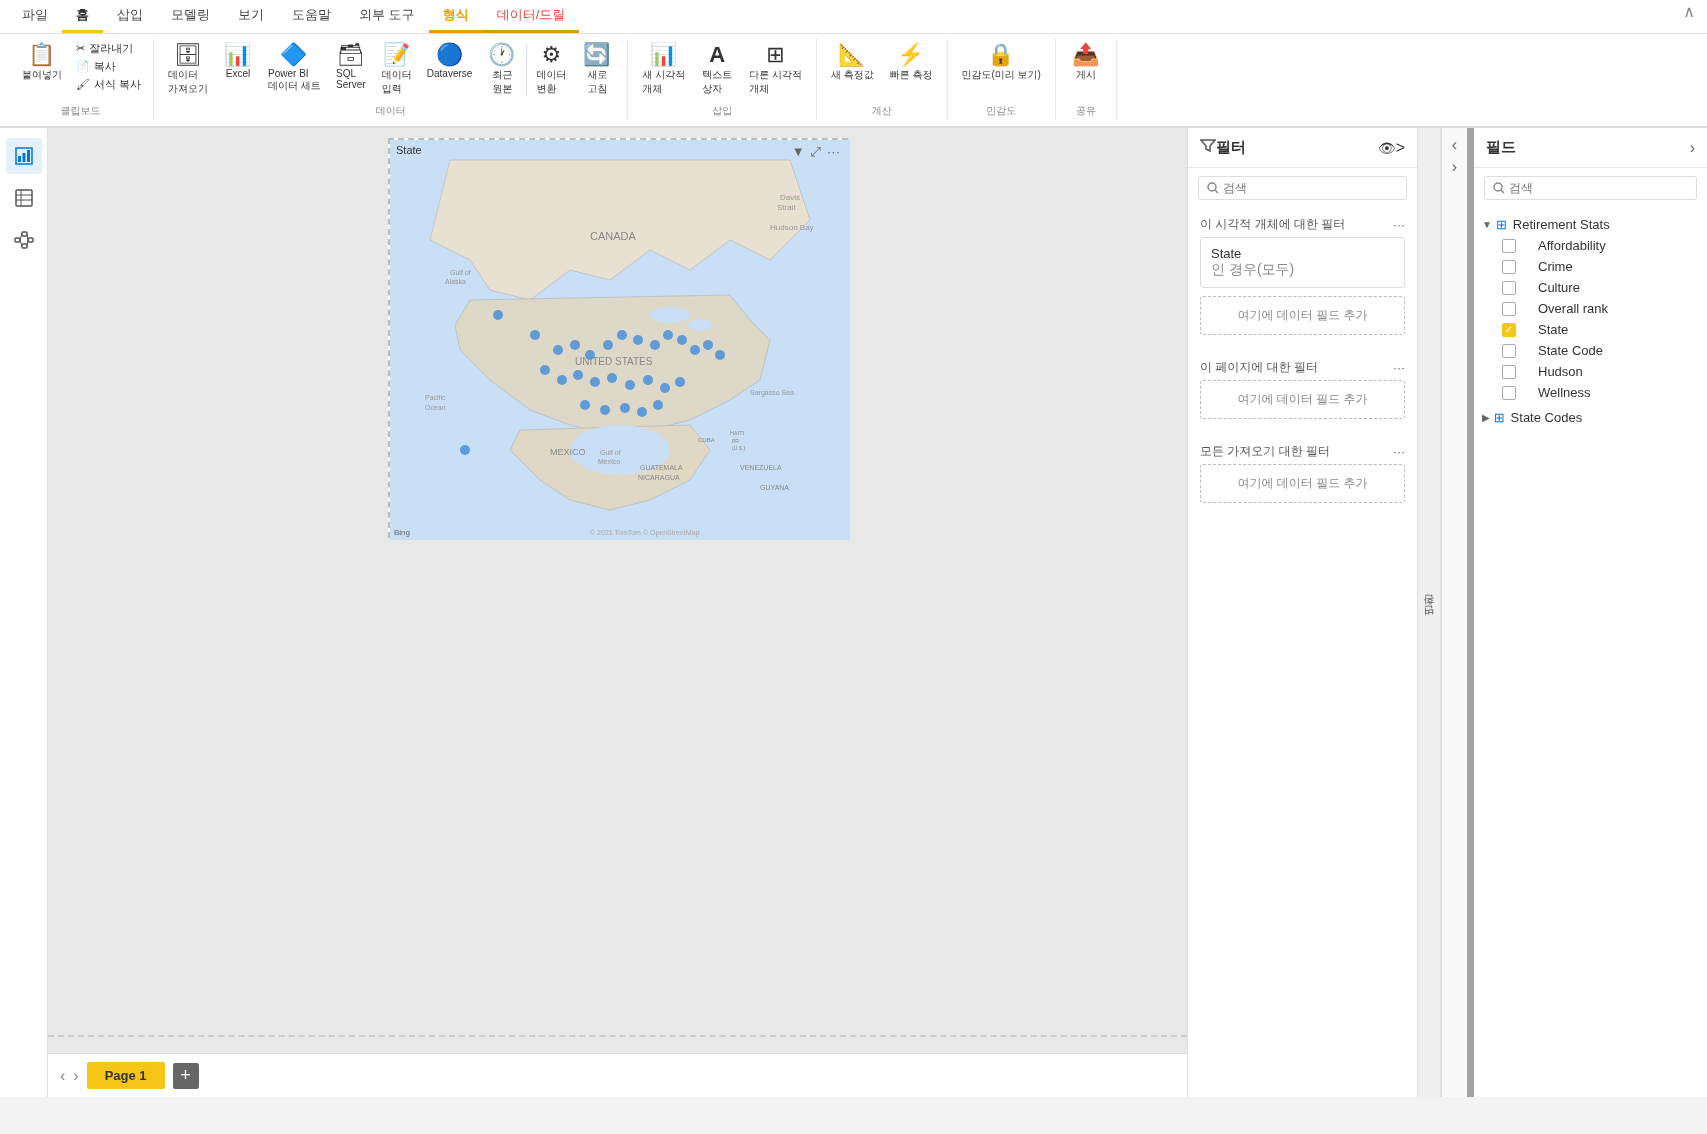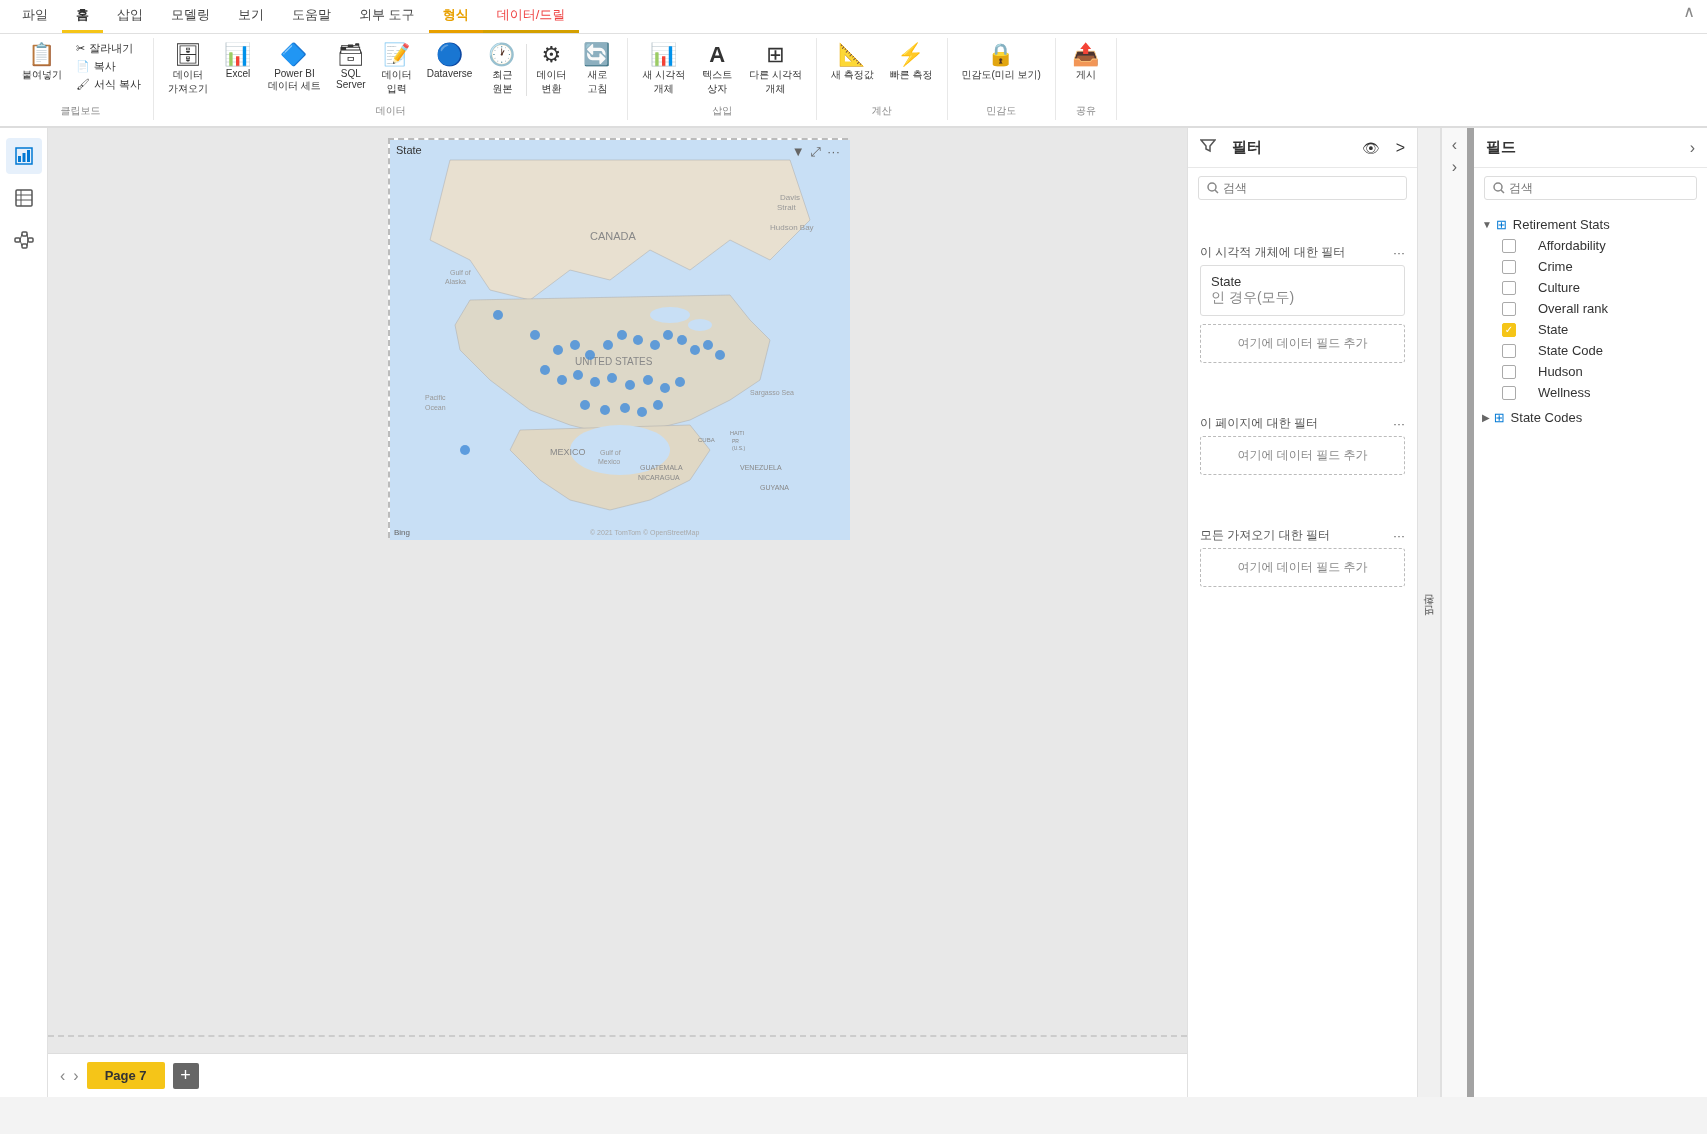--- a/index.html
+++ b/index.html
@@ -11,47 +11,47 @@
     .ribbon-tab { padding: 6px 14px; cursor: pointer; font-size: 13px; color: #444; border-bottom: 3px solid transparent; }
     .ribbon-tab.active-home { color: #333; border-bottom: 3px solid #f5c518; font-weight: 600; }
     .ribbon-tab.active-format { color: #e8a000; border-bottom: 3px solid #e8a000; font-weight: 600; }
     .ribbon-tab.active-data { color: #ef4444; border-bottom: 3px solid #d4a000; font-weight: 400; }
     .ribbon-content { background: #fff; padding: 4px 8px 6px; display: flex; align-items: stretch; gap: 0; border-bottom: 1px solid #ddd; min-height: 90px; }
     .ribbon-group { display: flex; flex-direction: column; align-items: center; border-right: 1px solid #e8e8e8; padding: 2px 8px; min-width: fit-content; }
     .ribbon-group-label { font-size: 10px; color: #888; margin-top: auto; padding-top: 4px; white-space: nowrap; }
     .ribbon-group-items { display: flex; align-items: flex-start; gap: 4px; flex: 1; }
     .ribbon-btn { display: flex; flex-direction: column; align-items: center; cursor: pointer; padding: 4px 6px; border-radius: 3px; min-width: 44px; }
     .ribbon-btn .icon { font-size: 22px; line-height: 1; }
-    .ribbon-btn .label { font-size: 10px; color: #333; text-align: center; margin-top: 2px; white-space: nowrap; }
+    .ribbon-btn .label { font-size: 10px; color: #333; margin-top: 2px; white-space: nowrap; }
     .small-btns-col { display: flex; flex-direction: column; justify-content: center; gap: 1px; }
     .small-btn-row { display: flex; align-items: center; cursor: pointer; padding: 1px 4px; border-radius: 2px; white-space: nowrap; font-size: 11px; gap: 4px; }
     .collapse-btn { font-size: 16px; color: #888; cursor: pointer; padding: 2px 4px; align-self: flex-start; margin-left: auto; }
 
     
     .main-area { display: flex; height: calc(1134px - 165px); }
 
     
     .left-sidebar { width: 48px; background: #fff; border-right: 1px solid #e0e0e0; display: flex; flex-direction: column; align-items: center; padding-top: 10px; gap: 6px; }
     .left-icon { width: 36px; height: 36px; display: flex; align-items: center; justify-content: center; border-radius: 4px; cursor: pointer; font-size: 18px; color: #555; }
     .left-icon.active { background: #e6f0fb; color: #0078d4; }
 
     
     .canvas-area { flex: 1; background: #e8e8e8; position: relative; overflow: hidden; padding: 20px; }
 
     
     .right-panels { display: flex; height: 100%; }
 
     
     .filter-panel { width: 230px; background: #fff; border-left: 1px solid #e0e0e0; display: flex; flex-direction: column; }
-    .filter-header { display: flex; align-items: center; padding: 10px 12px; border-bottom: 1px solid #e8e8e8; gap: 16px; }
+    .filter-header { display: flex; align-items: center; padding: 10px 12px; border-bottom: 1px solid #e8e8e8; gap: 0; }
     .filter-header-title { font-size: 15px; font-weight: 600; flex: 1; }
     .filter-search { margin: 8px 10px; display: flex; align-items: center; border: 1px solid #ddd; border-radius: 3px; padding: 4px 8px; gap: 4px; }
     .filter-search input { border: none; outline: none; font-size: 12px; flex: 1; }
     .filter-section { padding: 8px 12px; }
-    .filter-section-title { font-size: 12px; color: #555; margin-bottom: 4px; font-weight: 500; display: flex; justify-content: space-between; align-items: center; margin-top: 28px; }
+    .filter-section-title { font-size: 12px; color: #555; margin-bottom: 4px; font-weight: 500; display: flex; justify-content: space-between; align-items: center; }
     .filter-item-box { border: 1px solid #ddd; border-radius: 3px; padding: 8px 10px; margin-bottom: 8px; }
     .filter-item-title { font-size: 13px; font-weight: 500; }
     .filter-item-sub { font-size: 14px; color: #888; }
     .filter-add-btn { border: 1px dashed #bbb; border-radius: 3px; padding: 10px; text-align: center; font-size: 12px; color: #888; cursor: pointer; margin-bottom: 8px; }
 
     
     .fields-panel { width: 240px; background: #fff; border-left: 7px solid #a3a3a3; display: flex; flex-direction: column; }
     .fields-header { display: flex; align-items: center; padding: 10px 12px; border-bottom: 1px solid #e8e8e8; gap: 6px; }
     .fields-header-title { font-size: 15px; font-weight: 600; flex: 1; }
     .fields-search { margin: 8px 10px; display: flex; align-items: center; border: 1px solid #ddd; border-radius: 3px; padding: 4px 8px; gap: 4px; }
@@ -327,21 +327,21 @@
         <text x="4" y="395" font-size="8" fill="#666" font-family="Arial">Bing</text>
         <text x="200" y="395" font-size="7" fill="#aaa" font-family="Arial">© 2021 TomTom © OpenStreetMap</text>
       </svg>
     </div>
 
     <div style="position:absolute; bottom:60px; left:0; right:0; border-top: 2px dashed #ccc;"></div>
 
     <div style="position:absolute; bottom:0; left:0; right:0; height:44px; background:#fff; border-top:1px solid #ddd; display:flex; align-items:center; padding: 0 12px; gap:8px;">
       <span style="font-size:16px; cursor:pointer; color:#888;">‹</span>
       <span style="font-size:16px; cursor:pointer; color:#888;">›</span>
-      <div style="background:#f5c518; padding:6px 18px; font-size:13px; font-weight:600; cursor:pointer; border-radius:2px;">Page 7</div>
+      <div style="background:#f5c518; padding:6px 18px; font-size:13px; font-weight:600; cursor:pointer; border-radius:2px;">Page 1</div>
       <div style="width:26px; height:26px; background:#666; color:#fff; border-radius:2px; display:flex; align-items:center; justify-content:center; font-size:18px; cursor:pointer;">+</div>
     </div>
   </div>
 
   <div class="right-panels">
 
     <div class="filter-panel">
       <div class="filter-header">
         <span style="font-size:14px; color:#555;">
           <svg width="16" height="16" viewBox="0 0 16 16">

